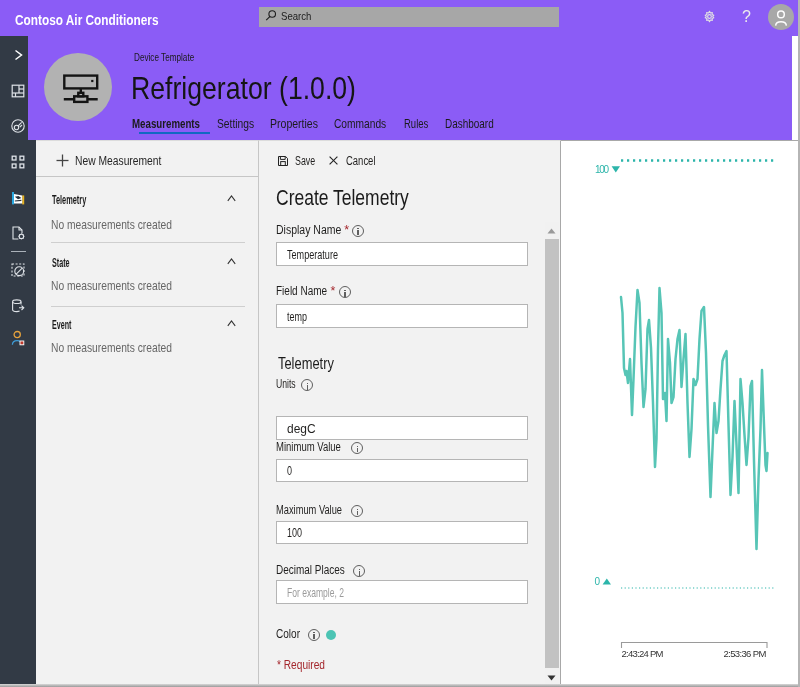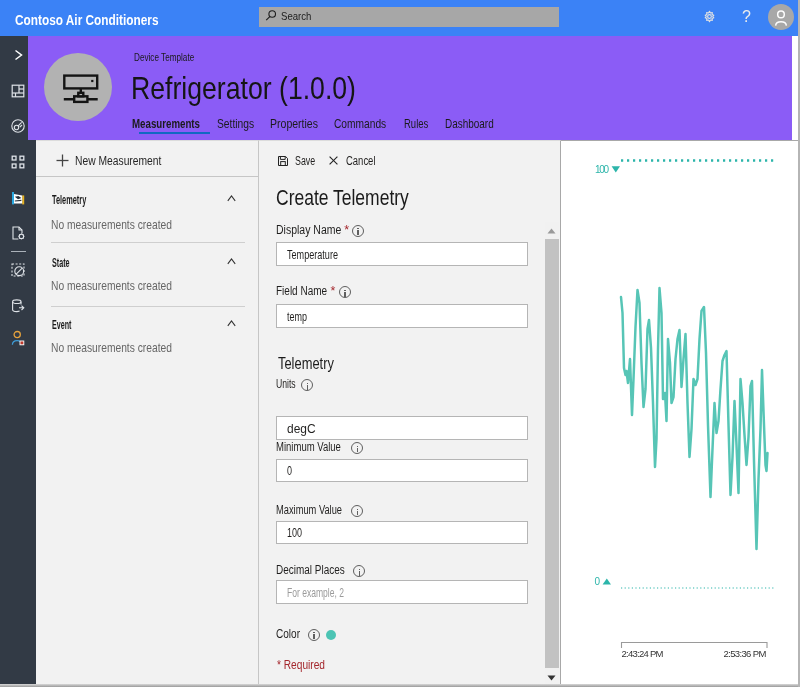--- a/index.html
+++ b/index.html
@@ -1,19 +1,19 @@
 <!DOCTYPE html>
 <html><head>
 <meta charset="utf-8">
 <style>
 * { margin:0; padding:0; box-sizing:border-box; }
 html,body { width:800px; height:687px; overflow:hidden; font-family:"Liberation Sans", sans-serif; background:#fff; }
 .t { position:absolute; line-height:1; white-space:nowrap; transform-origin:0 0; }
 
-#topbar { position:absolute; left:0; top:0; width:800px; height:36px; background:#3b82f6;text-align:center; }
+#topbar { position:absolute; left:0; top:0; width:800px; height:36px; background:#8b5cf6;text-align:center; }
 #search { position:absolute; left:259px; top:7px; width:300px; height:20px; background:#a7a7a7; }
 #avatar-top { position:absolute; left:768px; top:4px; width:26px; height:26px; border-radius:50%; background:#a8a8a8; }
 
 #sidebar { position:absolute; left:0; top:36px; width:36px; height:648px; background:#323a45; }
 .navicon { position:absolute; left:11px; width:14px; height:14px; }
 
 #header { position:absolute; left:28px; top:36px; width:764px; height:104px; background:#8b5cf6; }
 #hdr-avatar { position:absolute; left:15.9px; top:16.8px; width:68px; height:68px; border-radius:50%; background:#b2b2b2; }
 #tabu { position:absolute; left:138.5px; top:132px; width:71px; height:2.4px; background:#1168c2; }
 

